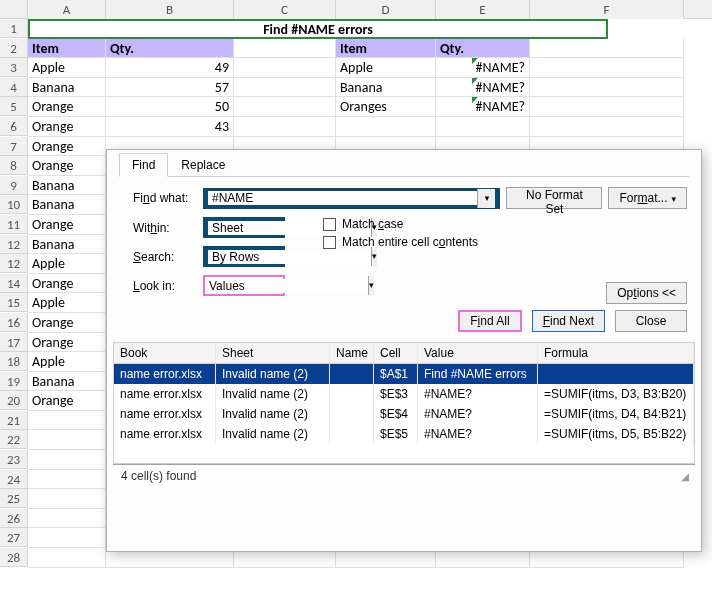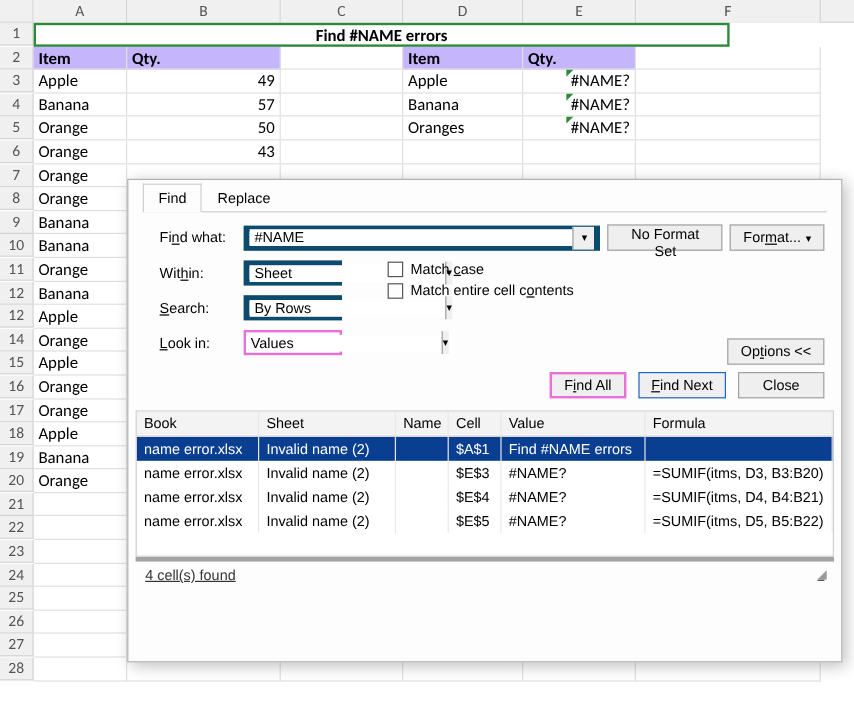--- a/index.html
+++ b/index.html
@@ -62,21 +62,21 @@
   .midL{}
   .actions{ display:flex; gap:10px; justify-content:flex-end; padding:6px 14px 10px 14px;}
   .btn.findall{ border:2px solid #ea6fd8;}
   .btn.findnext{ border:1.5px solid #1f66c1;}
   .results{ margin:0 6px; border:1px solid #cfcfcf; height:122px; overflow:auto; background:#fff; position:relative;}
   .rhdr{ display:flex; background:#f3f3f3; border-bottom:1px solid #cfcfcf; font-size:12px; position:sticky; top:0;}
   .rh,.rc{ padding:3px 6px; border-right:1px solid #e8e8e8; overflow:hidden; white-space:nowrap;}
   .w-book{width:102px;} .w-sheet{width:114px;} .w-name{width:44px;} .w-cell{width:44px;} .w-value{width:120px;} .w-formula{flex:1;}
   .rrow{ display:flex; font-size:12px;}
   .rrow.sel{ background:#0a3e91; color:#fff;}
-  .status{ border-top:4px solid #a3a3a3; margin:0 6px; padding:4px 8px; font-size:12px; color:#333; display:flex; justify-content:space-between; align-items:center;text-decoration:underline;}
+  .status{ border-top:1px solid #a3a3a3; margin:0 6px; padding:4px 8px; font-size:12px; color:#333; display:flex; justify-content:space-between; align-items:center;}
   .grip{ font-size:10px; color:#999; letter-spacing:-2px;}
   .u{text-decoration:underline;}
 </style>
 </head>
 <body>
 
 <div class="sheet">
   <div class="colhdrs">
     <div class="rowhdr"></div>
     <div class="colhdr c-A">A</div>

